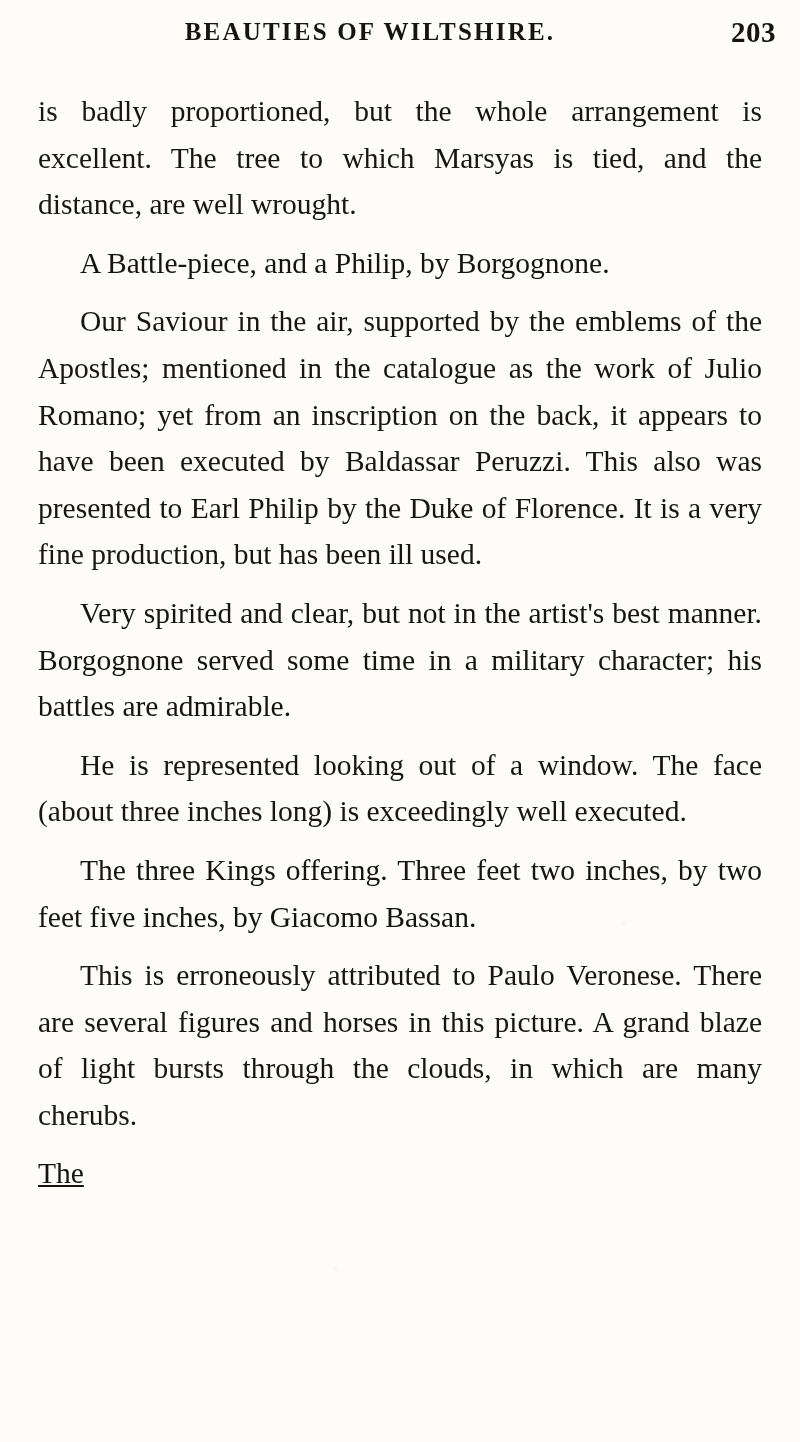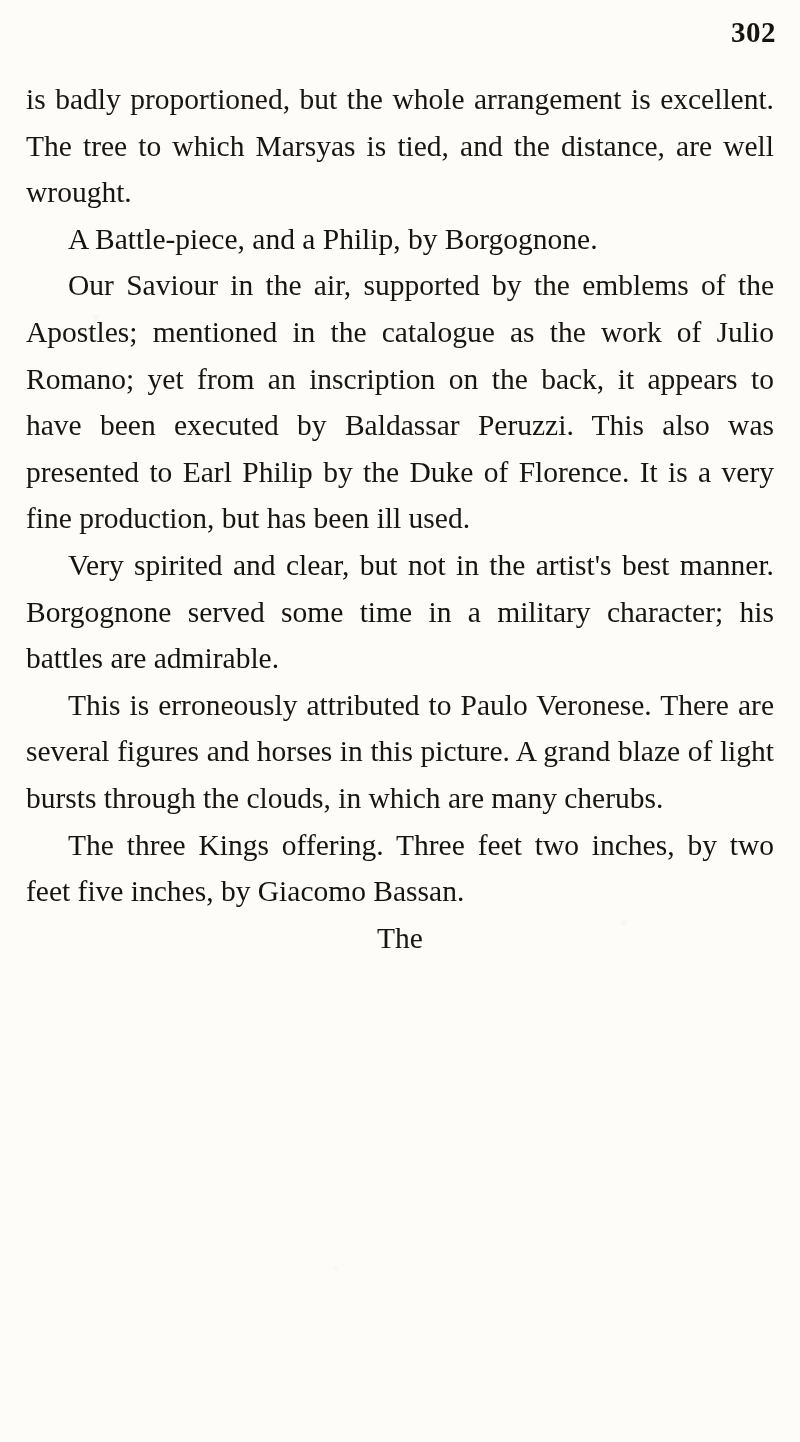--- a/index.html
+++ b/index.html
@@ -55,51 +55,54 @@
     color: #17140f;
     letter-spacing: 0.5px;
   }
   .body-text {
     position: absolute;
     top: 76px;
     left: 26px;
     width: 748px;
   }
   p.para {
-    margin: 0;
+    margin: 12px;
     font-size: 29.5px;
     line-height: 46.6px;
     text-align: justify;
     text-justify: inter-word;
     color: #16130f;
     text-indent: 42px;
     hyphens: manual;
   }
   p.para.noindent {
     text-indent: 0;
   }
   p.para:last-child {
-    text-align: center;
+    text-align: left;
+    text-decoration: underline;
   }
   
   .body-text p:nth-child(odd) { color: #191510; }
   .body-text p:nth-child(even) { color: #171410; }
 </style>
 </head>
 <body>
 
 <div class="page">
 
   <div class="running-head">
-    <div class="page-number">302</div>
+    <div class="head-title">BEAUTIES OF WILTSHIRE.</div>
+    <div class="page-number">203</div>
   </div>
 
   <div class="body-text">
     <p class="para noindent">is badly proportioned, but the whole arrangement is excellent. The tree to which Marsyas is tied, and the distance, are well wrought.</p>
     <p class="para">A Battle-piece, and a Philip, by Borgognone.</p>
     <p class="para">Our Saviour in the air, supported by the emblems of the Apostles; mentioned in the catalogue as the work of Julio Romano; yet from an inscription on the back, it appears to have been executed by Baldassar Peruzzi. This also was presented to Earl Philip by the Duke of Florence. It is a very fine production, but has been ill used.</p>
     <p class="para">Very spirited and clear, but not in the artist's best manner. Borgognone served some time in a military character; his battles are admirable.</p>
+    <p class="para">He is represented looking out of a window. The face (about three inches long) is exceedingly well executed.</p>
+    <p class="para">The three Kings offering. Three feet two inches, by two feet five inches, by Giacomo Bassan.</p>
     <p class="para">This is erroneously attributed to Paulo Veronese. There are several figures and horses in this picture. A grand blaze of light bursts through the clouds, in which are many cherubs.</p>
-    <p class="para">The three Kings offering. Three feet two inches, by two feet five inches, by Giacomo Bassan.</p>
     <p class="para noindent">The</p>
   </div>
 
 </div>
 
 </body></html>

